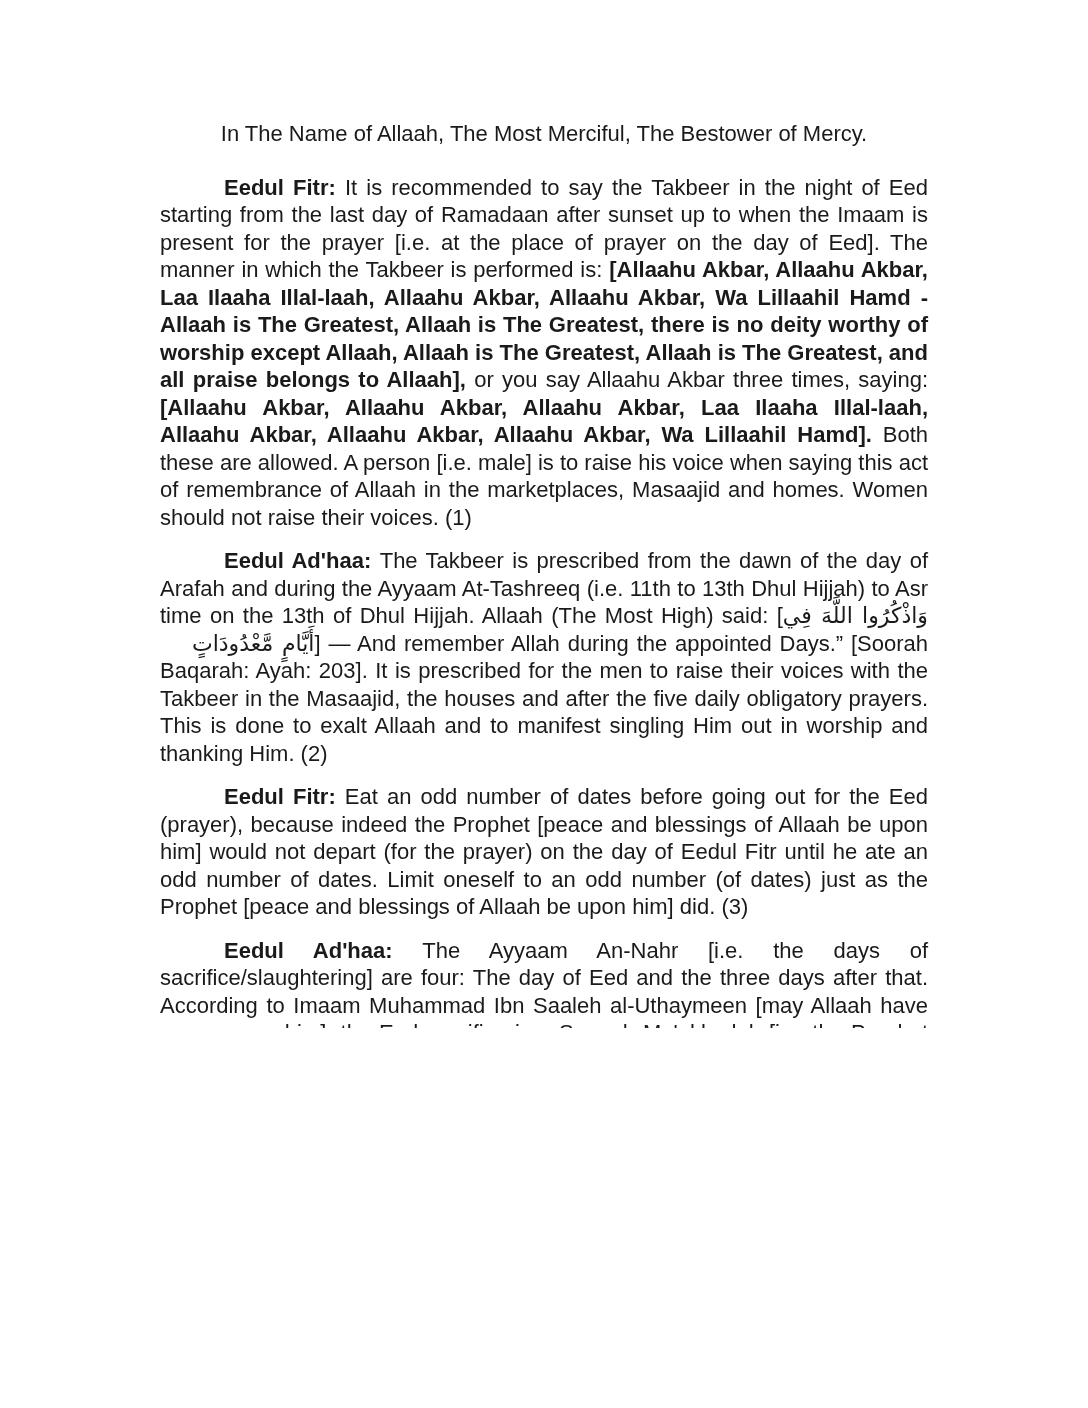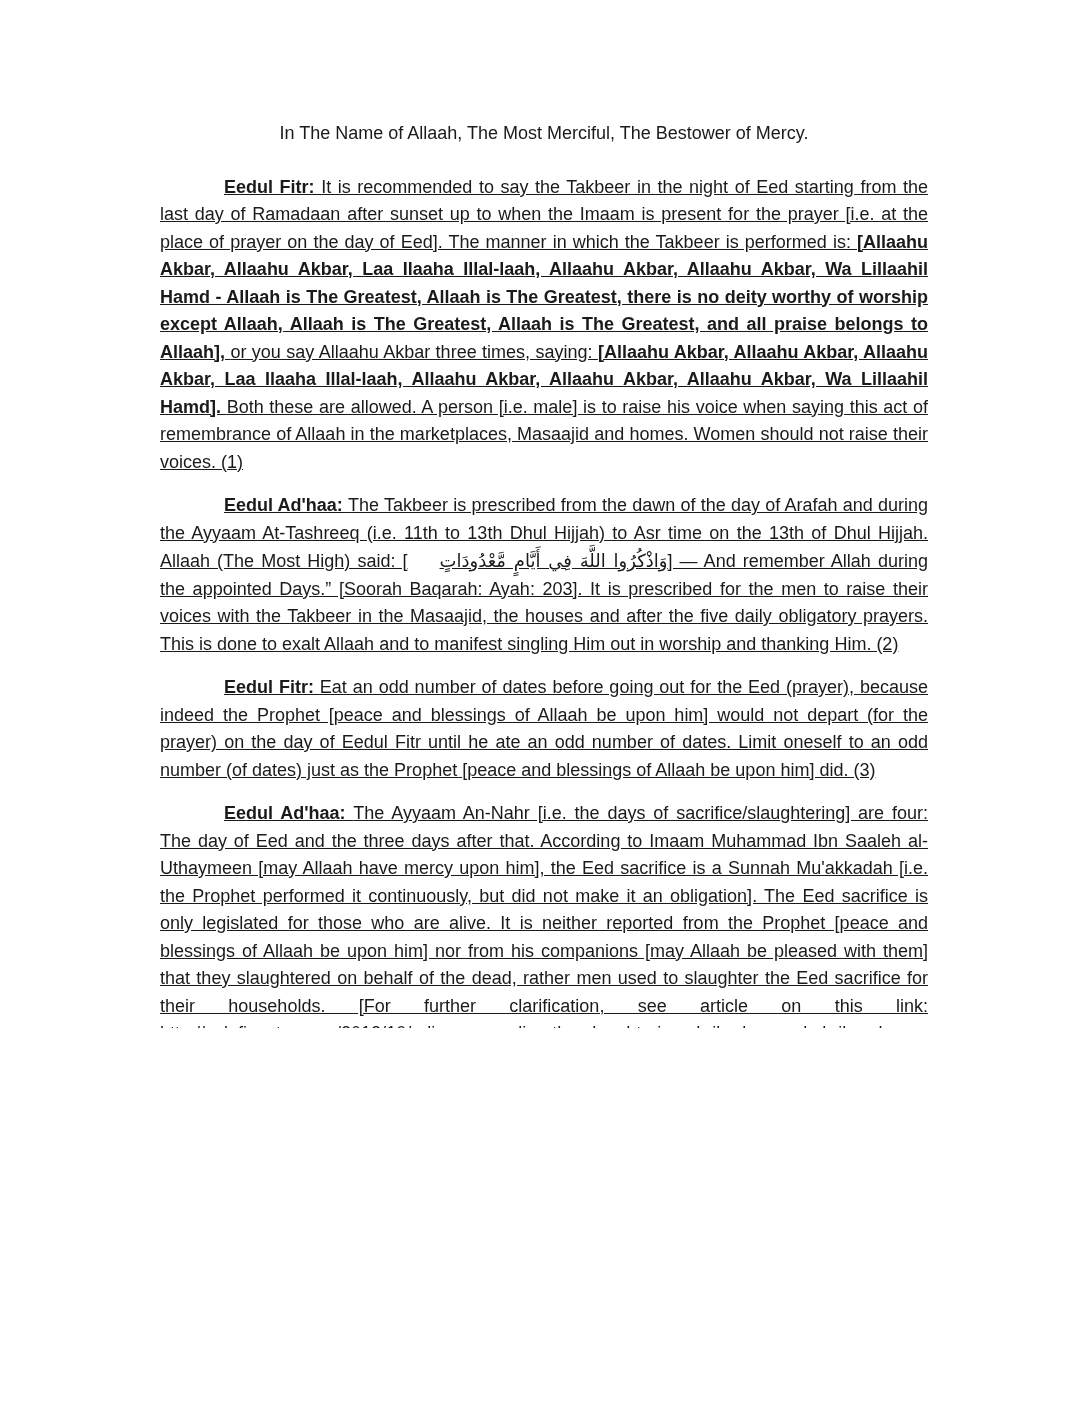--- a/index.html
+++ b/index.html
@@ -9,36 +9,35 @@
   }
   .page {
     position: relative;
     width: 1088px;
     height: 1028px;
     box-sizing: border-box;
     background: #ffffff;
     padding: 120px 160px 40px 160px;
     overflow: hidden;
     font-family: "Liberation Sans", sans-serif;
-    font-size: 18px;
+    font-size: 22px;
     line-height: 27.5px;
     color: #1a1a1a;
   }
   .doc-title {
     text-align: center;
     margin: 0 0 26px 0;
     font-weight: 400;
   }
   .para {
     margin: 0 0 16px 0;
   }
   .para.body {
     text-align: justify;
     text-indent: 64px;
-    text-decoration: underline;
   }
   .para.heading {
     text-align: center;
     font-weight: 700;
     text-indent: 0;
   }
   .bold {
     font-weight: 700;
   }
   .arabic {

